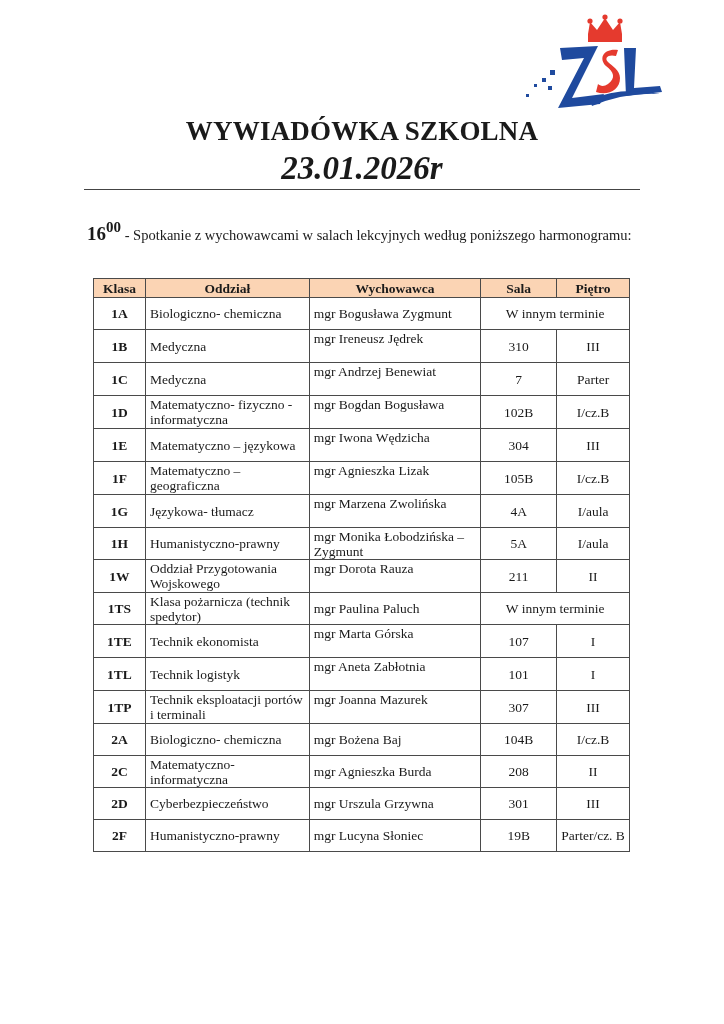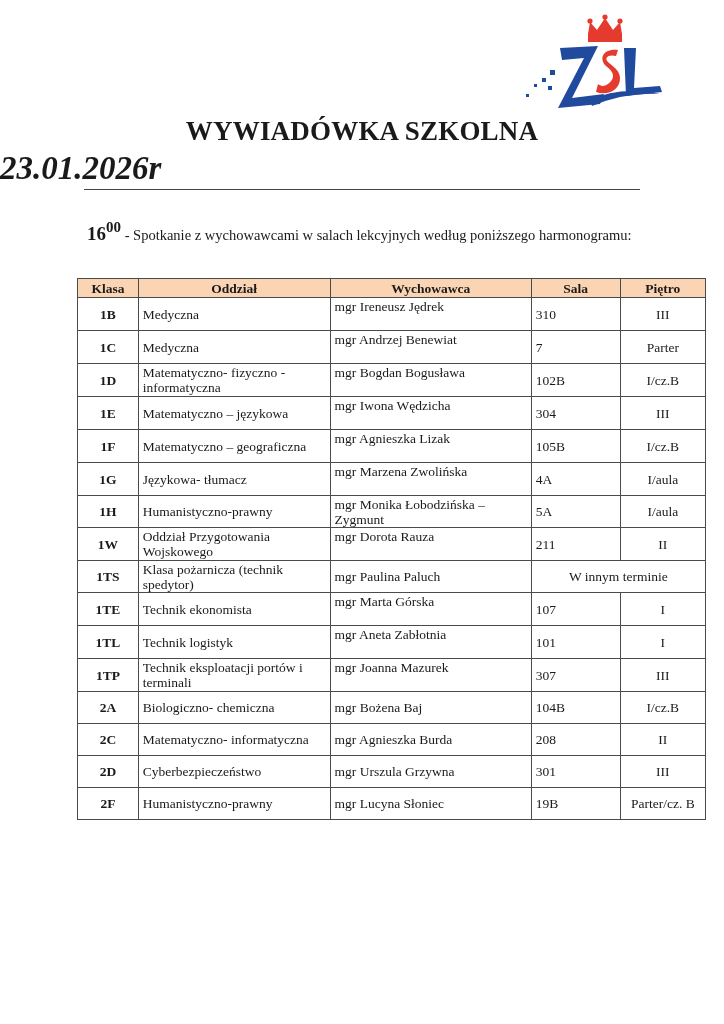--- a/index.html
+++ b/index.html
@@ -1,36 +1,36 @@
 <!DOCTYPE html>
 <html><head>
 <meta charset="utf-8">
 <style>
   html, body { margin: 0; padding: 0; background: #ffffff; }
   body { width: 724px; height: 1024px; position: relative; overflow: hidden;
          font-family: "Liberation Serif", serif; color: #1a1a1a; }
   .logo { position: absolute; left: 520px; top: 12px; width: 150px; height: 105px; }
   .title { position: absolute; left: 0; width: 724px; top: 116px; text-align: center;
            font-size: 27px; font-weight: bold; letter-spacing: 0.2px; }
-  .date { position: absolute; left: 0; width: 724px; top: 150px; 
+  .date { position: absolute; left: 0; width: 724px; top: 150px; text-align: center;
           font-size: 33px; font-weight: bold; font-style: italic; }
   .rule { position: absolute; left: 84px; width: 556px; top: 189px; height: 0;
           border-top: 1.3px solid #444; }
   .intro { position: absolute; left: 87px; top: 221px; font-size: 14.5px; white-space: nowrap; }
   .intro .time { font-size: 19px; font-weight: bold; }
   .intro sup { font-size: 15px; font-weight: bold; position: relative; top: -2px; }
-  table { position: absolute; left: 77px; top: 278px; border-collapse: collapse; width: 629px;
+  table { position: absolute; left: 93px; top: 278px; border-collapse: collapse; width: 537px;
           font-size: 13.5px; }
   th, td { border: 1px solid #4a4a4a; padding: 0 4px; line-height: 15px; }
   th { background: #fbd4b4; height: 18px; font-weight: bold; text-align: center; font-size: 13.5px; }
   td { height: 31px; }
   td.klasa { font-weight: bold; text-align: center; }
   td.center { text-align: center; }
   td.top { vertical-align: top; padding-top: 1px; margin-top: 36px; }
-  td.sala { text-align: left; font-family: Liberation Serif, serif; }
+  td.sala { text-align: center; font-family: Liberation Serif, serif; }
   col.c1 { width: 52px; } col.c2 { width: 164px; } col.c3 { width: 172px; }
   col.c4 { width: 76px; } col.c5 { width: 73px; }
 </style>
 </head>
 <body>
 
 <div class="logo">
   <svg width="150" height="105" viewBox="0 0 150 105">
 
     <g fill="#e53a2e">
@@ -77,20 +77,26 @@
     <tr>
       <th>Klasa</th>
       <th>Oddział</th>
       <th>Wychowawca</th>
       <th>Sala</th>
       <th>Piętro</th>
     </tr>
   </thead>
   <tbody id="tbody">
       <tr>
+        <td class="klasa">1A</td>
+        <td>Biologiczno- chemiczna</td>
+        <td>mgr Bogusława Zygmunt</td>
+        <td class="center" colspan="2">W innym terminie</td>
+      </tr>
+      <tr>
         <td class="klasa">1B</td>
         <td>Medyczna</td>
         <td class="top">mgr Ireneusz Jędrek</td>
         <td class="sala">310</td>
         <td class="center">III</td>
       </tr>
       <tr>
         <td class="klasa">1C</td>
         <td>Medyczna</td>
         <td class="top">mgr Andrzej Benewiat</td>

